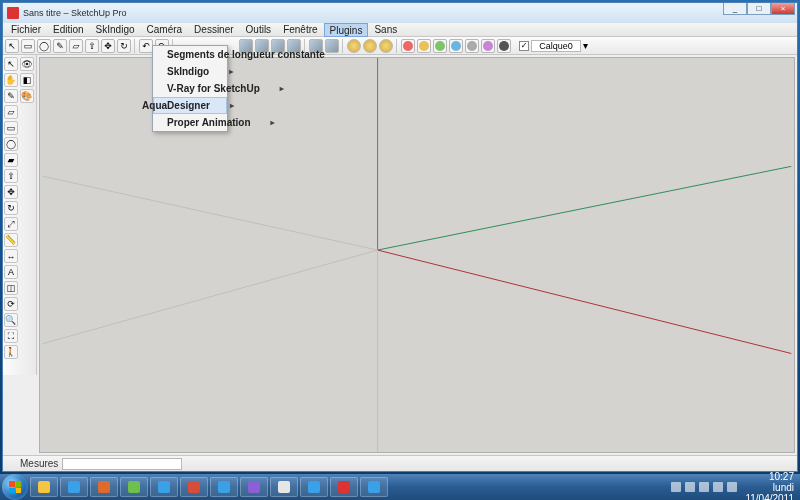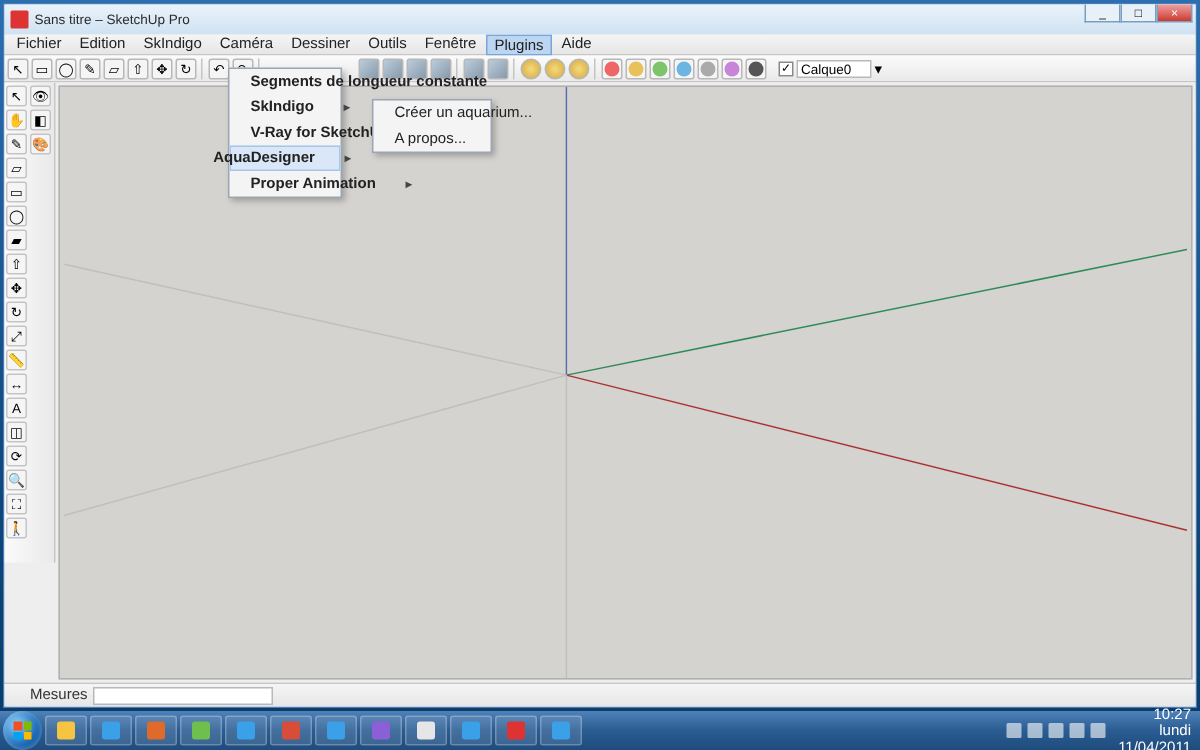--- a/index.html
+++ b/index.html
@@ -34,21 +34,21 @@
 .sub-dd { left: 245px; top: 63px; width: 80px; }
 
 
 .toolbars { height: 18px; background: linear-gradient(180deg,#fbfbfb,#e9e9e9); border-bottom: 1px solid #c7c7c7; display: flex; align-items: center; padding: 0 2px; gap: 2px; }
 .t-ico { width: 14px; height: 14px; border: 1px solid #b8b8b8; border-radius: 2px; background: #f5f5f5; display: flex; align-items: center; justify-content: center; font-size: 9px; }
 .t-sep { width: 2px; height: 14px; border-left: 1px solid #c4c4c4; margin: 0 1px; }
 .t-cube { background: linear-gradient(135deg,#bcd,#89a); }
 .t-gold { background: radial-gradient(circle,#f5d97a,#d4a93f); border-radius: 50%; }
 .t-col { width: 10px; height: 10px; border-radius: 50%; }
 .layer-box { margin-left: 6px; display: flex; align-items: center; gap: 2px; }
-.layer-box input { height: 12px; width: 50px; font-size: 9px; border: 1px solid #b8b8b8; padding: 0 2px; }
+.layer-box input { height: 12px; width: 50px; font-size: 9px; border: 1px solid #b8b8b8; padding: 0 2px; text-align: center; }
 .layer-box .chk { width: 10px; height: 10px; border: 1px solid #888; background: #fff; display: flex; align-items: center; justify-content: center; font-size: 8px; }
 
 
 .workspace { flex: 1; display: flex; background: #eee; overflow: hidden; }
 .left-tools { width: 34px; background: linear-gradient(90deg,#fbfbfb,#e9e9e9); border-right: 1px solid #c7c7c7; display: flex; flex-direction: column; flex-wrap: wrap; align-content: flex-start; padding: 2px 1px; gap: 2px; max-height: 320px; overflow: hidden; }
 .left-tools .lt { width: 14px; height: 14px; border: 1px solid #c4c4c4; border-radius: 2px; background: #f5f5f5; display:flex; align-items:center; justify-content:center; font-size:9px; }
 
 .viewport { flex: 1; position: relative; background: #d4d3cf; border: 1px solid #b0b0b0; margin: 2px; }
 .viewport svg { width: 100%; height: 100%; }
 
@@ -88,21 +88,21 @@
 
     <div class="menubar">
       <div class="menu-item">Fichier</div>
       <div class="menu-item">Edition</div>
       <div class="menu-item">SkIndigo</div>
       <div class="menu-item">Caméra</div>
       <div class="menu-item">Dessiner</div>
       <div class="menu-item">Outils</div>
       <div class="menu-item">Fenêtre</div>
       <div class="menu-item open">Plugins</div>
-      <div class="menu-item">Aide</div>
+      <div class="menu-item">Sans</div>
     </div>
 
     <div class="toolbars">
       <div class="t-ico">↖</div>
       <div class="t-ico">▭</div>
       <div class="t-ico">◯</div>
       <div class="t-ico">✎</div>
       <div class="t-ico">▱</div>
       <div class="t-ico">⇧</div>
       <div class="t-ico">✥</div>
@@ -167,28 +167,20 @@
       <div class="dd-item hover">
         <span>AquaDesigner</span>
         <span class="arrow">▸</span>
       </div>
       <div class="dd-item">
         <span>Proper Animation</span>
         <span class="arrow">▸</span>
       </div>
     </div>
 
-    <div class="dropdown sub-dd">
-      <div class="dd-item">
-        <span>Créer un aquarium...</span>
-      </div>
-      <div class="dd-item">
-        <span>A propos...</span>
-      </div>
-    </div>
 
     <div class="workspace">
       <div class="left-tools">
         <div class="lt">↖</div>
         <div class="lt">✋</div>
         <div class="lt">✎</div>
         <div class="lt">▱</div>
         <div class="lt">▭</div>
         <div class="lt">◯</div>
         <div class="lt">▰</div>

